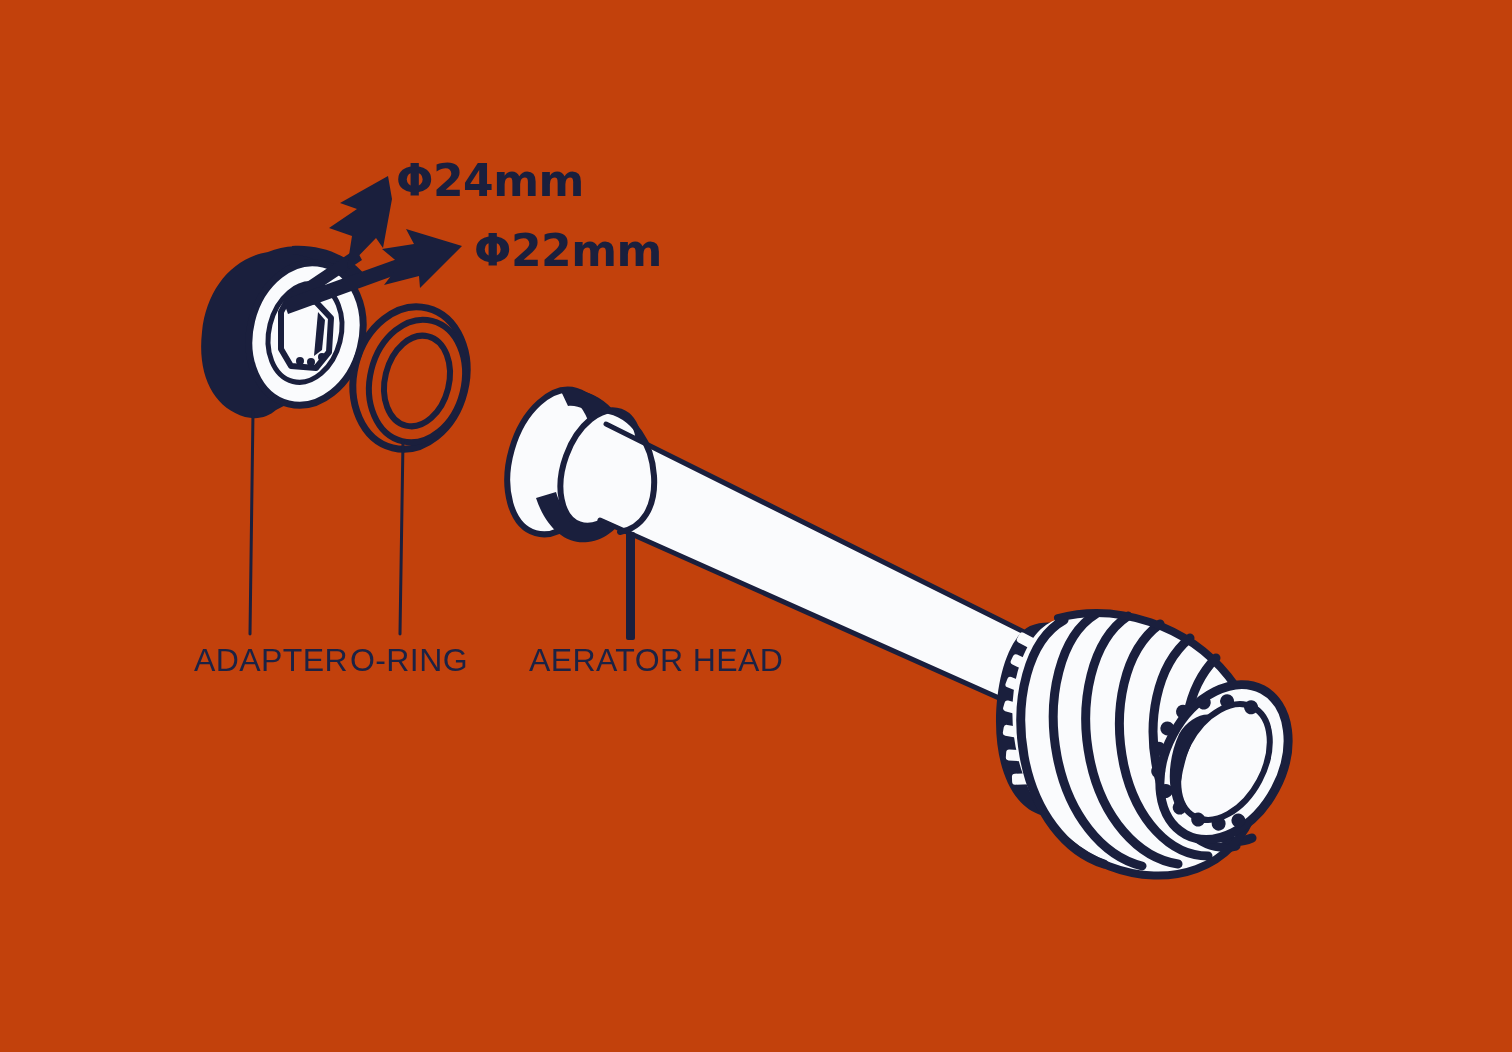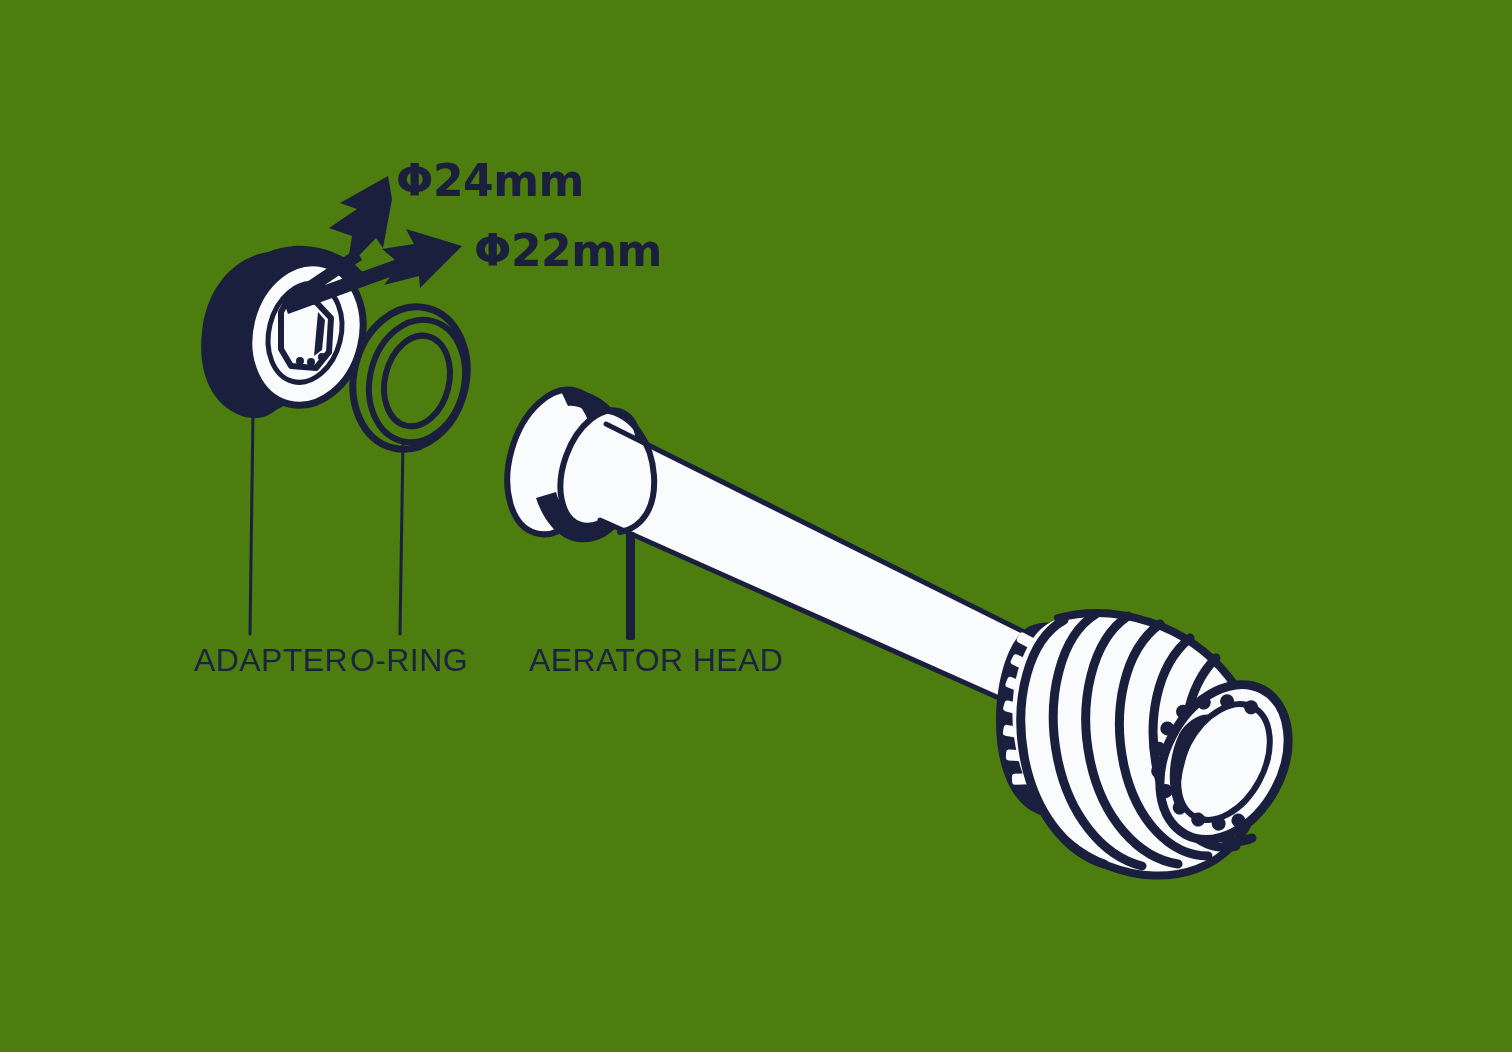--- a/index.html
+++ b/index.html
@@ -8,21 +8,21 @@
     padding: 0;
     background: #ffffff;
   }
   body {
     font-family: "Liberation Sans", sans-serif;
   }
   #stage {
     position: relative;
     width: 1512px;
     height: 1052px;
-    background: #4d7c0f;
+    background: #c2410c;
     overflow: hidden;
   }
   #stage svg {
     position: absolute;
     top: 0;
     left: 0;
     width: 1512px;
     height: 1052px;
     display: block;
   }

